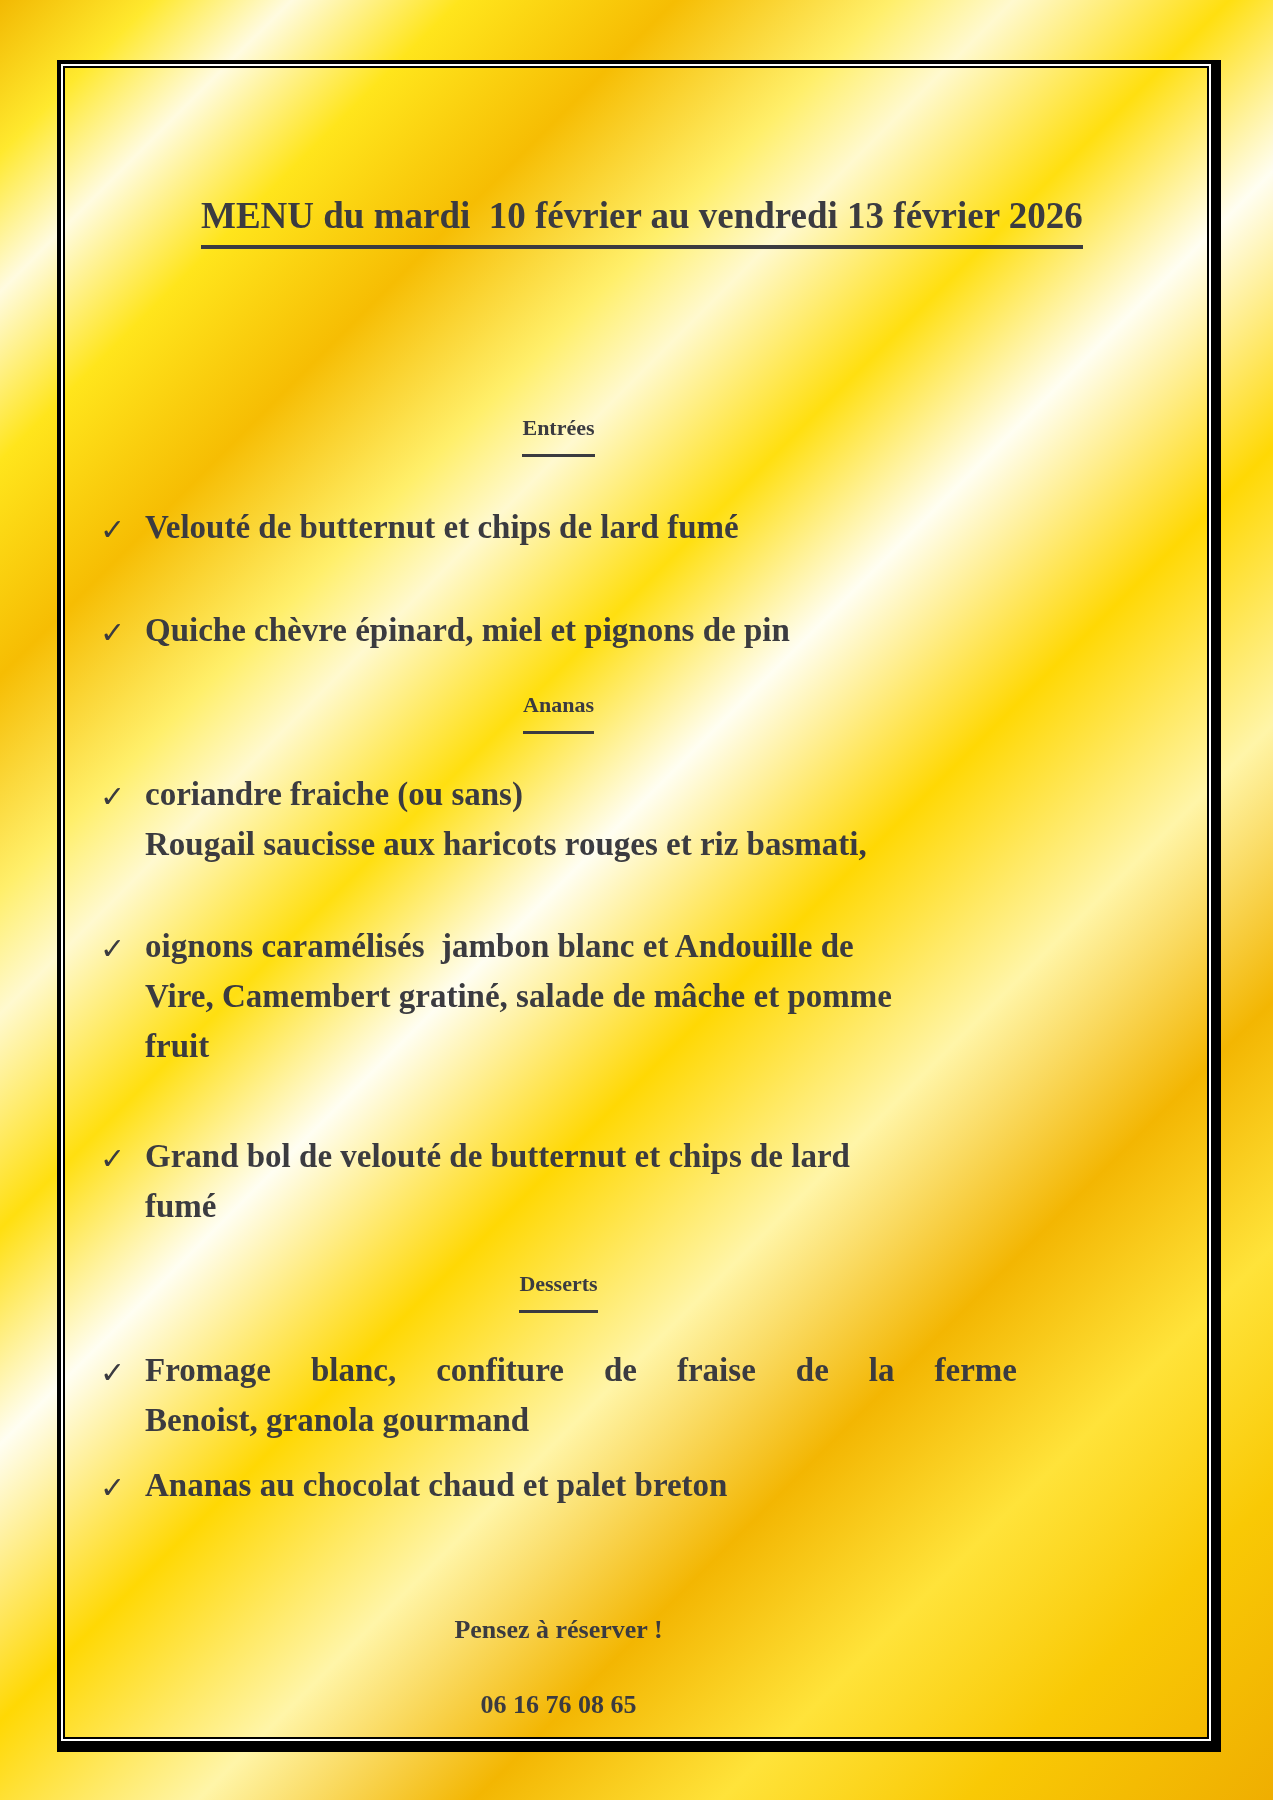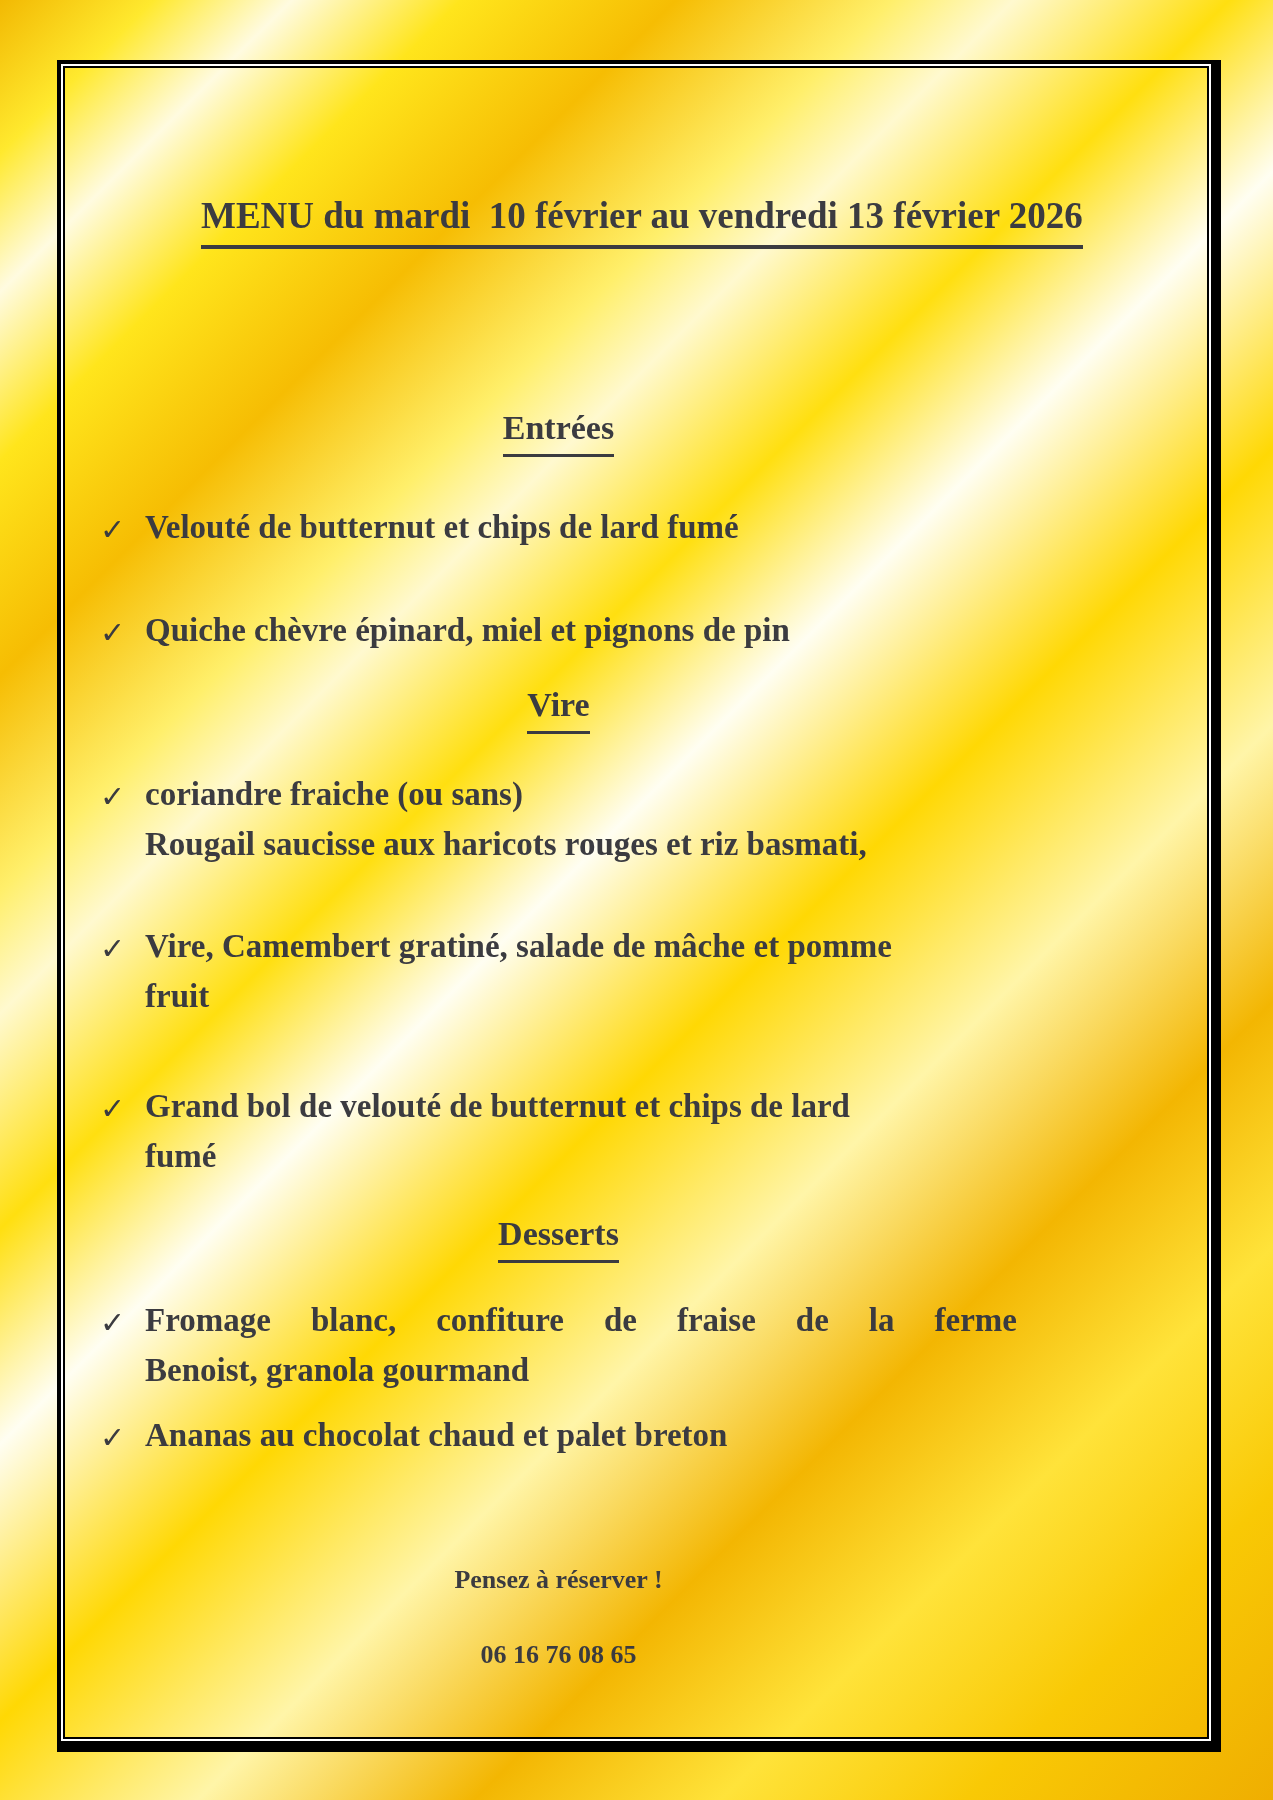--- a/index.html
+++ b/index.html
@@ -56,21 +56,21 @@
     margin-left:-10px; margin-bottom:102px;
     white-space:pre;
     text-align:center;
   }
   .title > span {
     display:inline-block;
     border-bottom:4px solid #3b3b40;
     padding-bottom:3px;
   }
   .heading {
-    text-align:center; font-size:34px; line-height:50px;
+    text-align:center; font-size:22px; line-height:50px;
   }
   .heading > span {
     display:inline-block;
     border-bottom:3px solid #3b3b40;
     padding-bottom:1px;
   }
   .item {
     position:relative;
     padding-left:45px;
     font-size:33px;
@@ -121,31 +121,32 @@
             <span class="check">✓</span>
             <div class="line">Velouté de butternut et chips de lard fumé</div>
           </div>
 
           <div class="item mb-25">
             <span class="check">✓</span>
             <div class="line">Quiche chèvre épinard, miel et pignons de pin</div>
           </div>
 
           <div class="heading mb-35">
-            <span>Vire</span>
+            <span>Ananas</span>
           </div>
 
           <div class="item mb-52">
             <span class="check">✓</span>
             <div class="line">coriandre fraiche (ou sans)</div>
             <div class="line">Rougail saucisse aux haricots rouges et riz basmati,</div>
           </div>
 
           <div class="item mb-60">
             <span class="check">✓</span>
+            <div class="line">oignons caramélisés  jambon blanc et Andouille de</div>
             <div class="line">Vire, Camembert gratiné, salade de mâche et pomme</div>
             <div class="line">fruit</div>
           </div>
 
           <div class="item mb-28">
             <span class="check">✓</span>
             <div class="line">Grand bol de velouté de butternut et chips de lard</div>
             <div class="line">fumé</div>
           </div>
 

